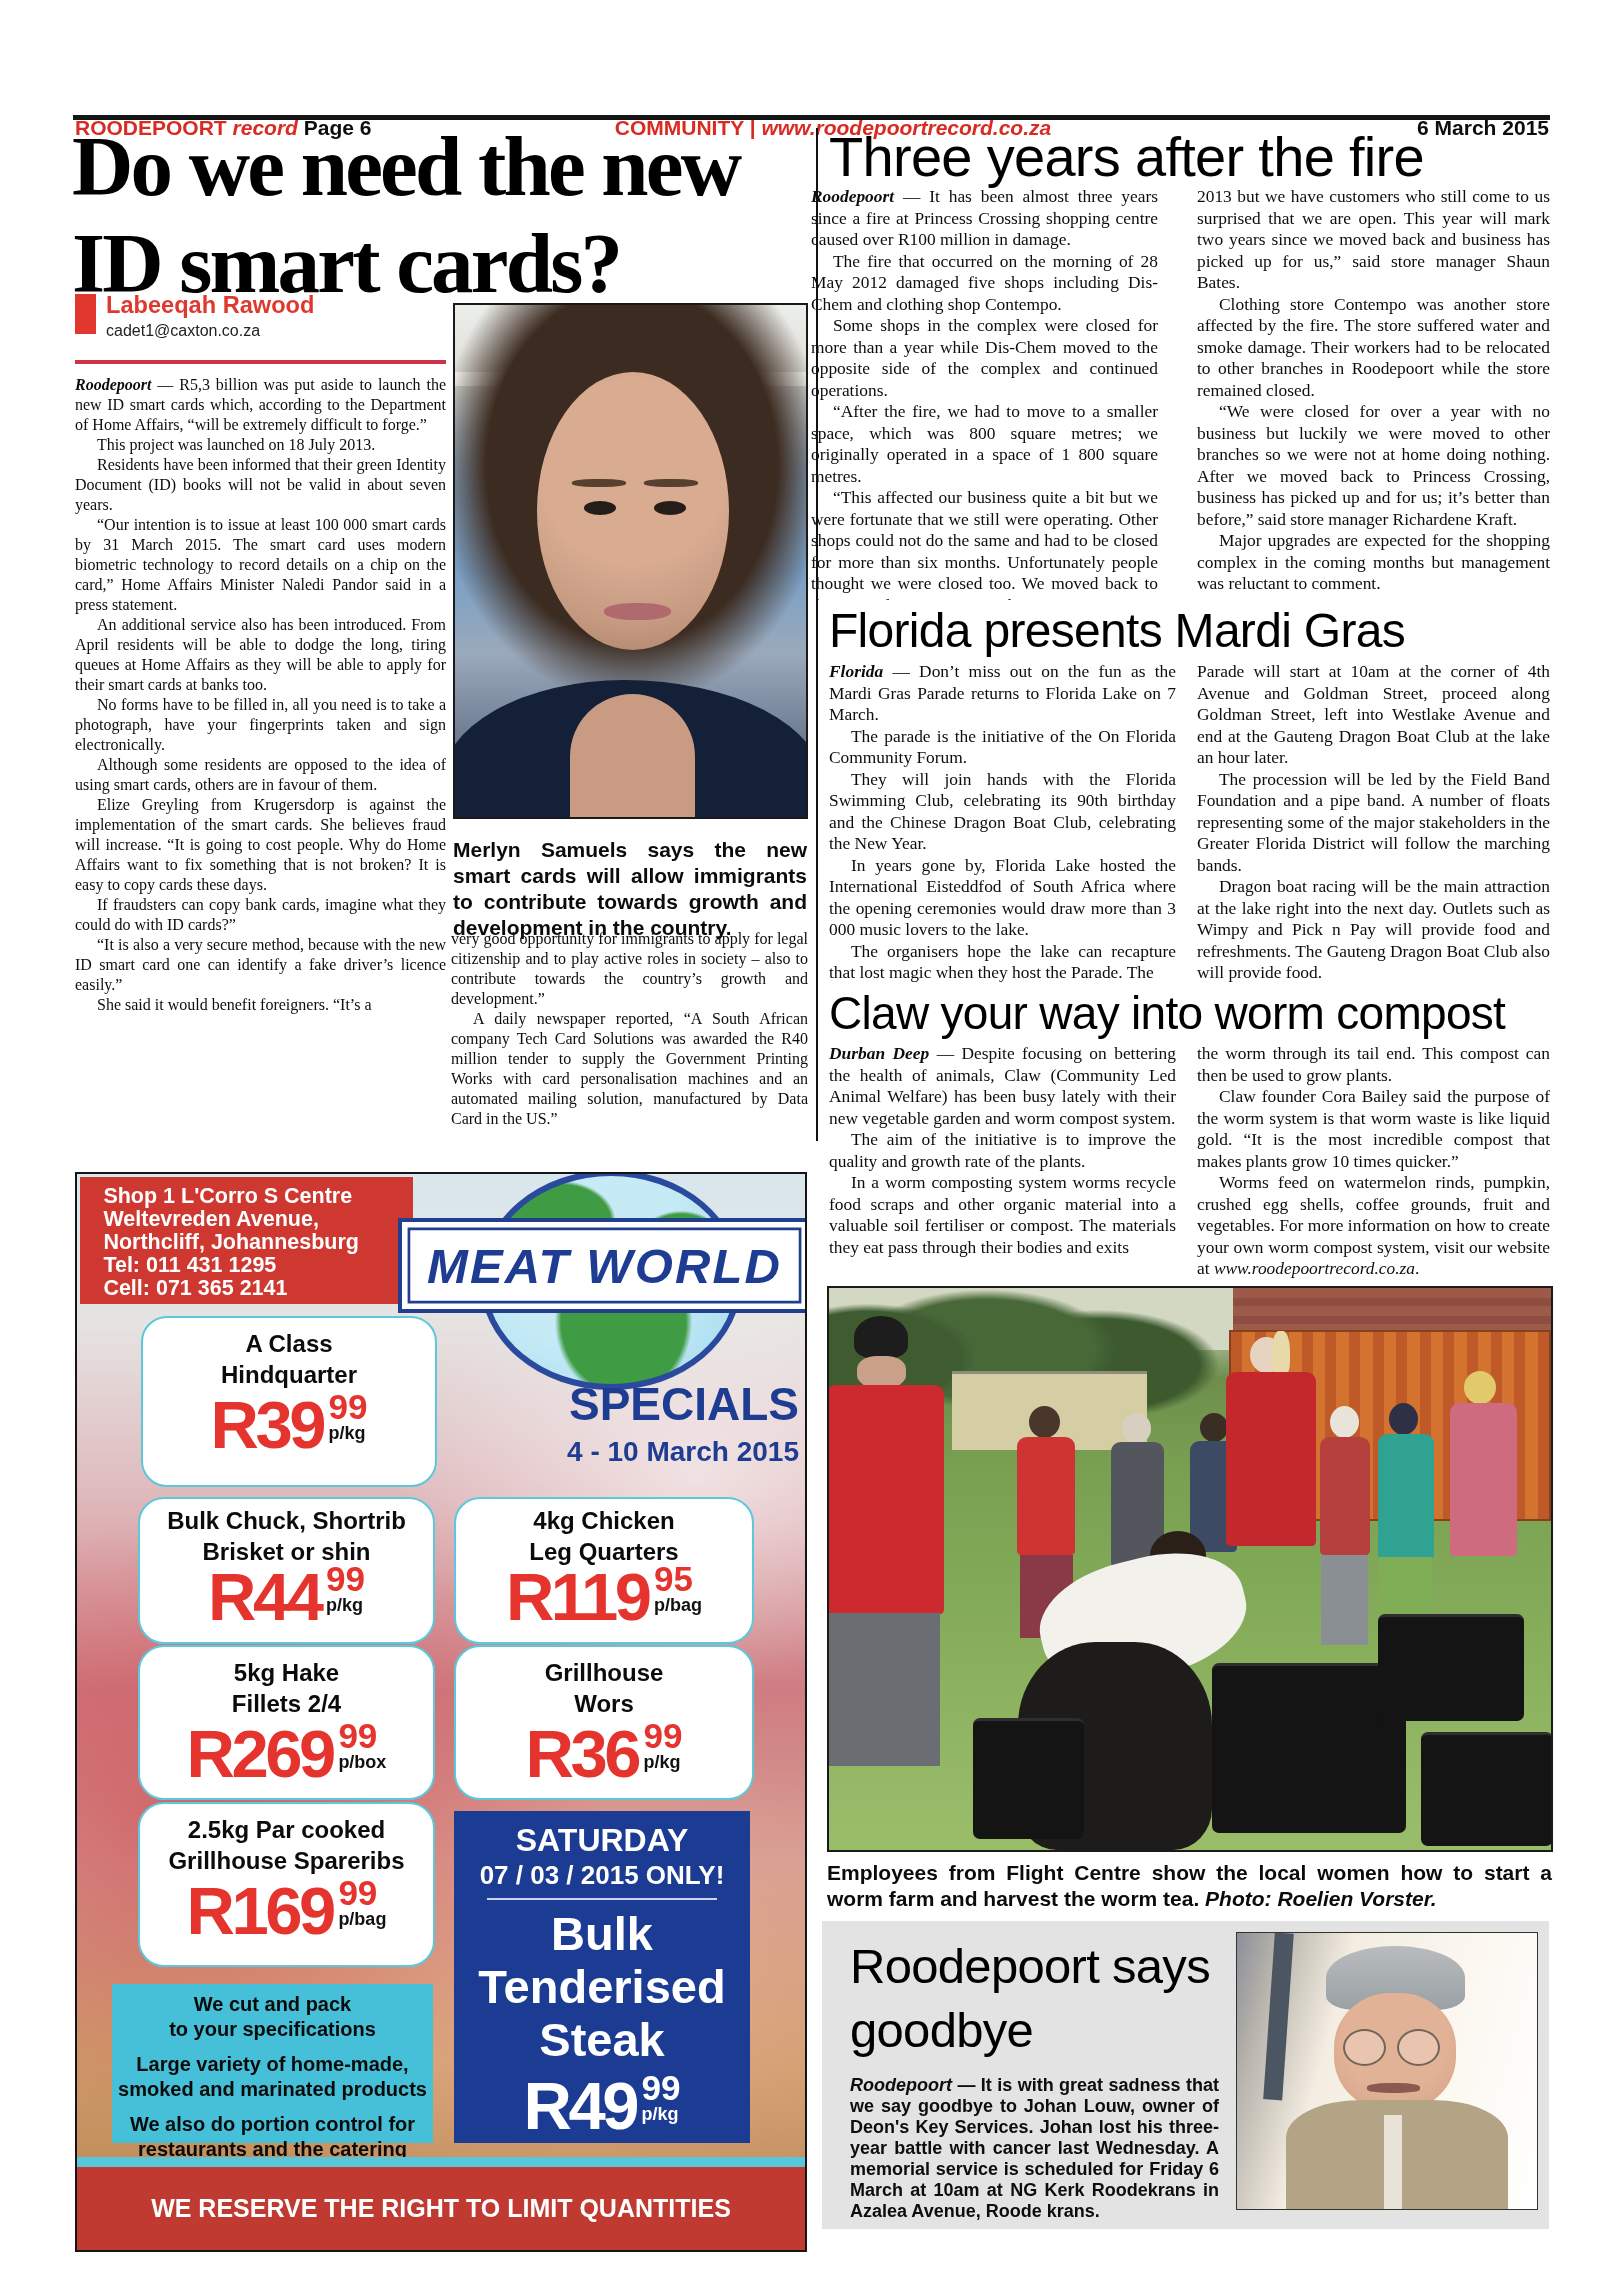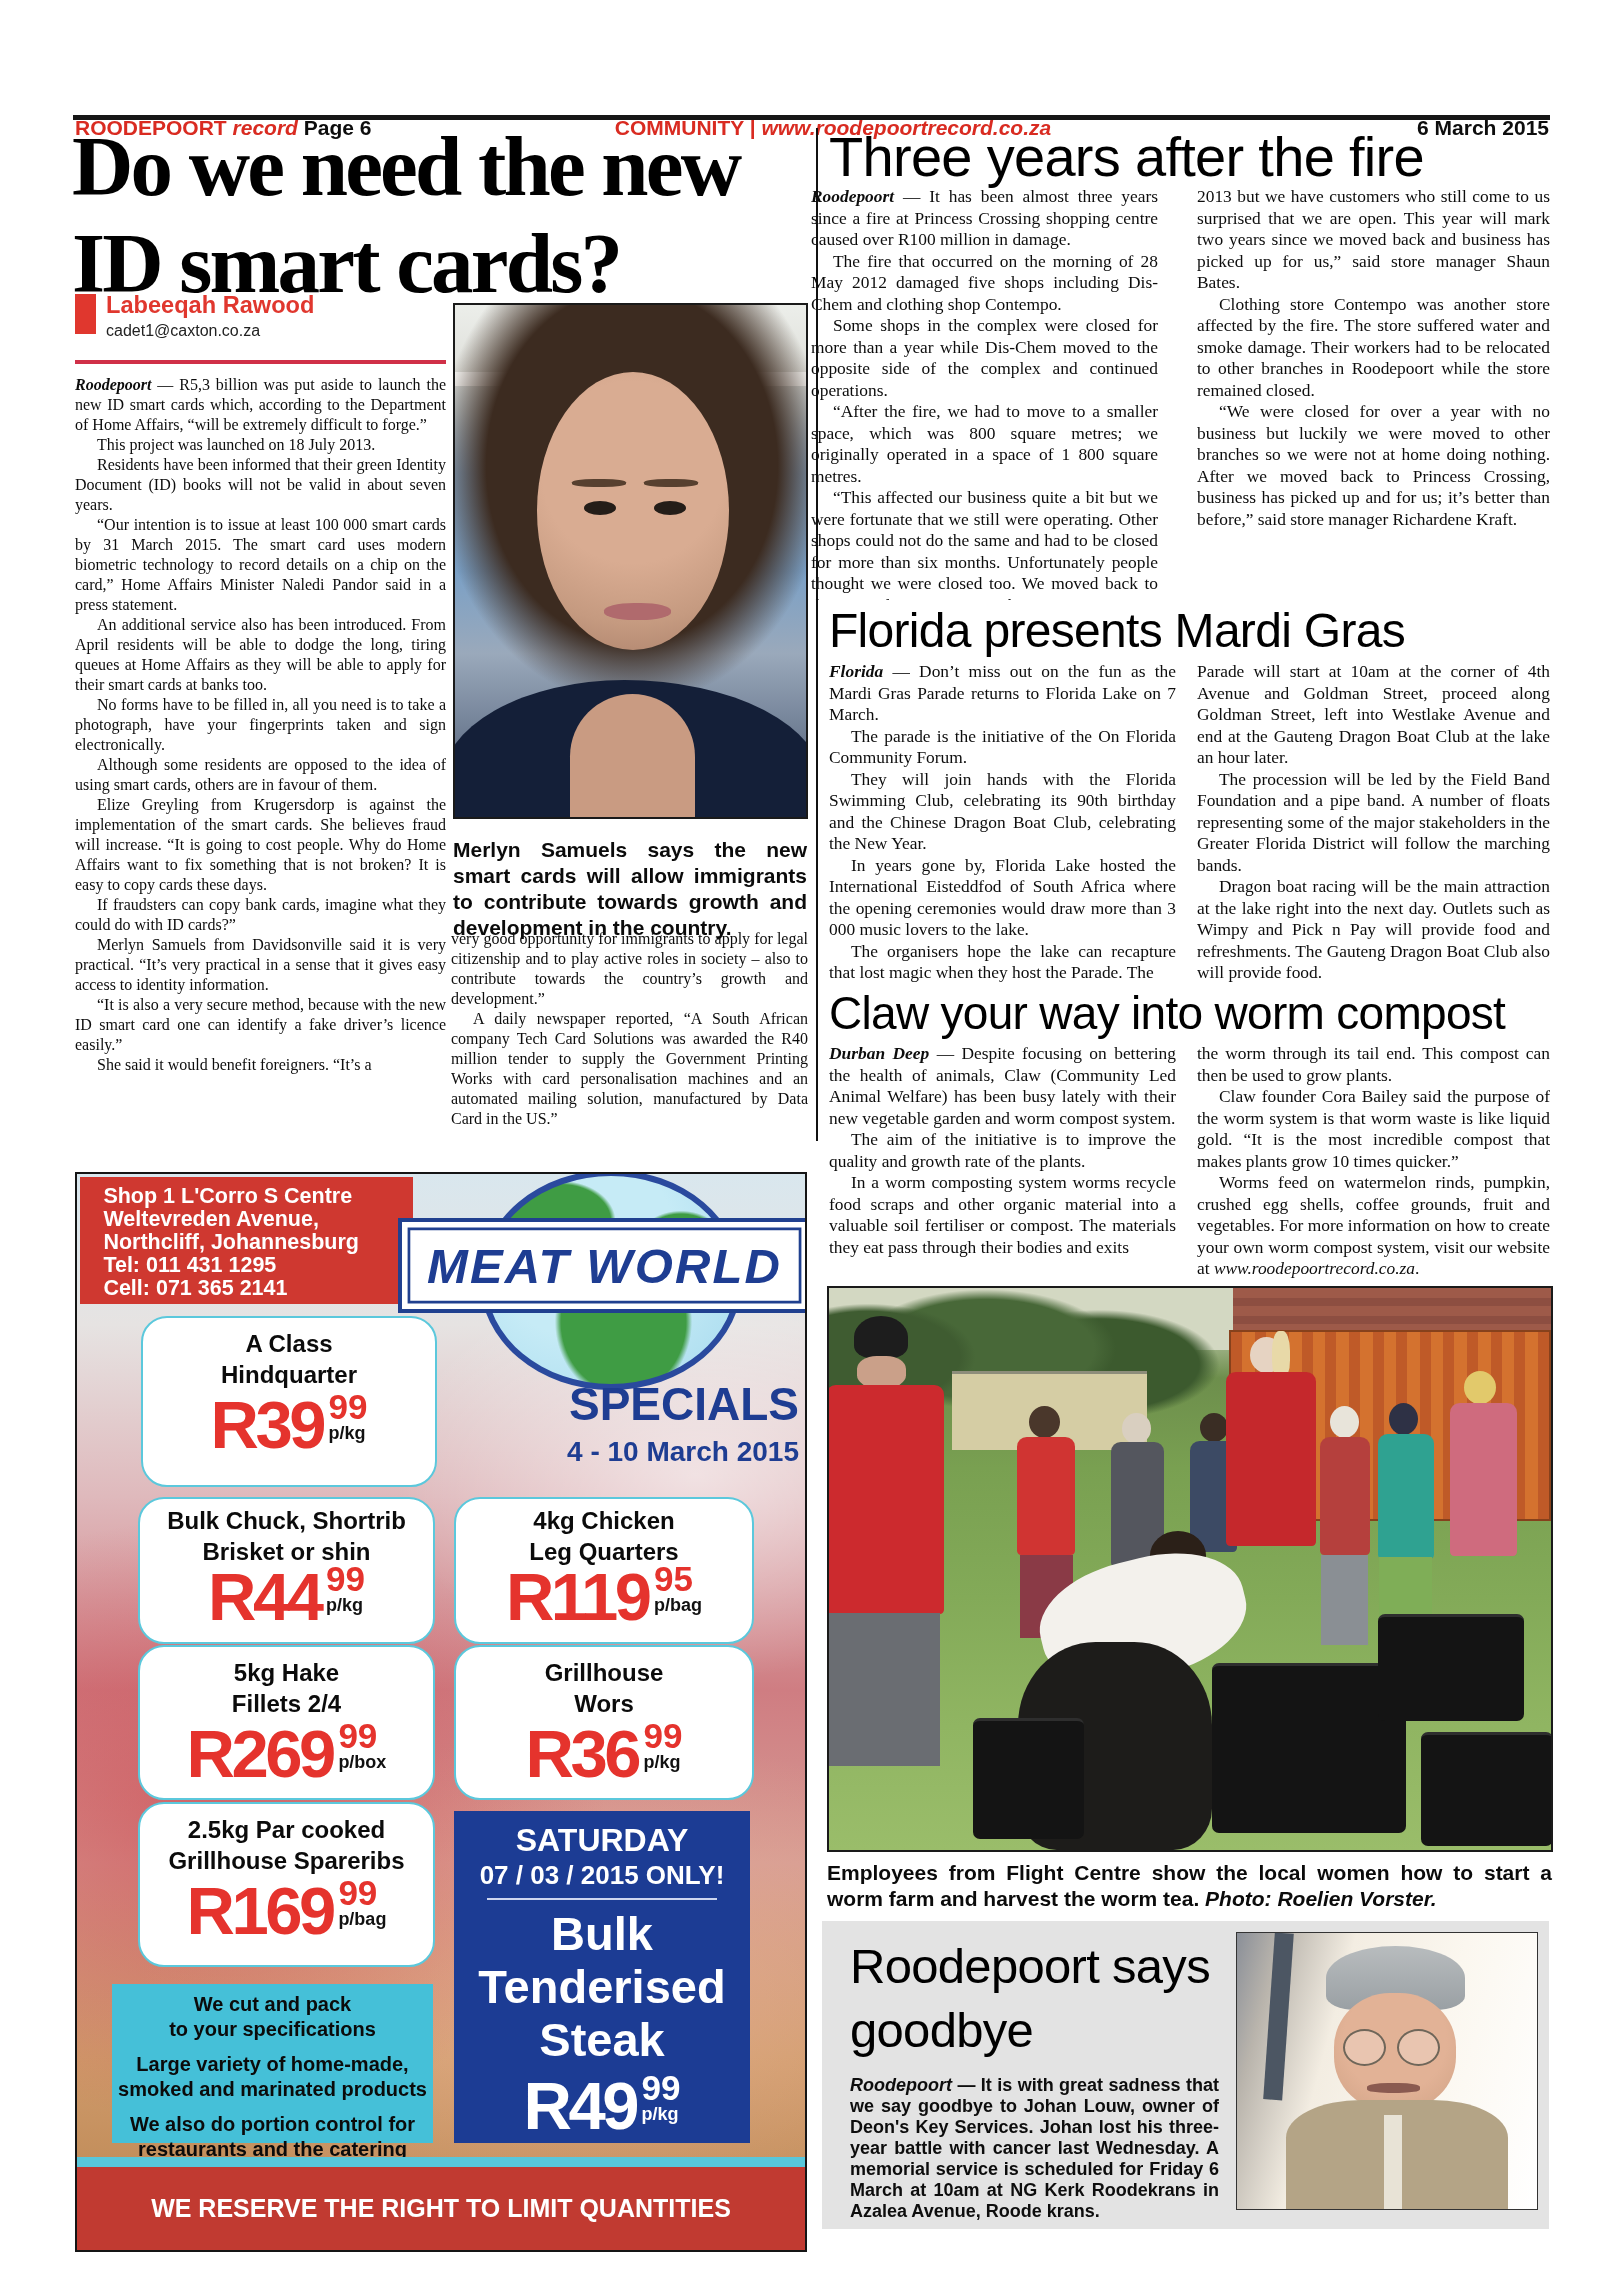--- a/index.html
+++ b/index.html
@@ -147,21 +147,20 @@
   <div class="abs col col-l" style="left:75px;top:375px;width:371px;height:758px;">
     <p><span class="dl">Roodepoort</span><span> — R5,3 billion was put aside to launch the new ID smart cards which, according to the Department of Home Affairs, “will be extremely difficult to forge.”</span></p>
     <p class="ind"><span>This project was launched on 18 July 2013.</span></p>
     <p class="ind"><span>Residents have been informed that their green Identity Document (ID) books will not be valid in about seven years.</span></p>
     <p class="ind"><span>“Our intention is to issue at least 100 000 smart cards by 31 March 2015. The smart card uses modern biometric technology to record details on a chip on the card,” Home Affairs Minister Naledi Pandor said in a press statement.</span></p>
     <p class="ind"><span>An additional service also has been introduced. From April residents will be able to dodge the long, tiring queues at Home Affairs as they will be able to apply for their smart cards at banks too.</span></p>
     <p class="ind"><span>No forms have to be filled in, all you need is to take a photograph, have your fingerprints taken and sign electronically.</span></p>
     <p class="ind"><span>Although some residents are opposed to the idea of using smart cards, others are in favour of them.</span></p>
     <p class="ind"><span>Elize Greyling from Krugersdorp is against the implementation of the smart cards. She believes fraud will increase. “It is going to cost people. Why do Home Affairs want to fix something that is not broken? It is easy to copy cards these days.</span></p>
     <p class="ind"><span>If fraudsters can copy bank cards, imagine what they could do with ID cards?”</span></p>
-    <p class="ind"><span>Merlyn Samuels from Davidsonville said it is very practical. “It’s very practical in a sense that it gives easy access to identity information.</span></p>
     <p class="ind"><span>“It is also a very secure method, because with the new ID smart card one can identify a fake driver’s licence easily.”</span></p>
     <p class="ind"><span>She said it would benefit foreigners. “It’s a</span></p>
   </div>
 
   <div class="abs photo p1" style="left:453px;top:303px;width:351px;height:512px;">
     <div class="abs band" style="left:0;top:67px;width:100%;height:14px;"></div>
     <div class="abs hair" style="left:-21px;top:-14px;width:396px;height:416px;"></div>
     <div class="abs face" style="left:82px;top:67px;width:192px;height:278px;"></div>
     <div class="abs brow" style="left:117px;top:174px;width:54px;height:8.3px;"></div>
     <div class="abs brow" style="left:189px;top:174px;width:54px;height:8.3px;"></div>
@@ -186,20 +185,21 @@
     <p><span class="dl">Roodepoort</span><span> — It has been almost three years since a fire at Princess Crossing shopping centre caused over R100 million in damage.</span></p>
     <p class="ind"><span>The fire that occurred on the morning of 28 May 2012 damaged five shops including Dis-Chem and clothing shop Contempo.</span></p>
     <p class="ind"><span>Some shops in the complex were closed for more than a year while Dis-Chem moved to the opposite side of the complex and continued operations.</span></p>
     <p class="ind"><span>“After the fire, we had to move to a smaller space, which was 800 square metres; we originally operated in a space of 1 800 square metres.</span></p>
     <p class="ind"><span>“This affected our business quite a bit but we were fortunate that we still were operating. Other shops could not do the same and had to be closed for more than six months. Unfortunately people thought we were closed too. We moved back to the original space in September</span></p>
   </div>
   <div class="abs col col-r" style="left:1197px;top:186px;width:353px;height:414px;">
     <p><span>2013 but we have customers who still come to us surprised that we are open. This year will mark two years since we moved back and business has picked up for us,” said store manager Shaun Bates.</span></p>
     <p class="ind"><span>Clothing store Contempo was another store affected by the fire. The store suffered water and smoke damage. Their workers had to be relocated to other branches in Roodepoort while the store remained closed.</span></p>
     <p class="ind"><span>“We were closed for over a year with no business but luckily we were moved to other branches so we were not at home doing nothing. After we moved back to Princess Crossing, business has picked up and for us; it’s better than before,” said store manager Richardene Kraft.</span></p>
+    <p class="ind"><span>Major upgrades are expected for the shopping complex in the coming months but management was reluctant to comment.</span></p>
   </div>
 
   <div class="abs hl-sans" style="left:829px;top:603px;width:725px;font-size:48px;">Florida presents Mardi Gras</div>
   <div class="abs col col-r" style="left:829px;top:661px;width:347px;height:326px;">
     <p><span class="dl">Florida</span><span> — Don’t miss out on the fun as the Mardi Gras Parade returns to Florida Lake on 7 March.</span></p>
     <p class="ind"><span>The parade is the initiative of the On Florida Community Forum.</span></p>
     <p class="ind"><span>They will join hands with the Florida Swimming Club, celebrating its 90th birthday and the Chinese Dragon Boat Club, celebrating the New Year.</span></p>
     <p class="ind"><span>In years gone by, Florida Lake hosted the International Eisteddfod of South Africa where the opening ceremonies would draw more than 3 000 music lovers to the lake.</span></p>
     <p class="ind"><span>The organisers hope the lake can recapture that lost magic when they host the Parade. The</span></p>
   </div>

